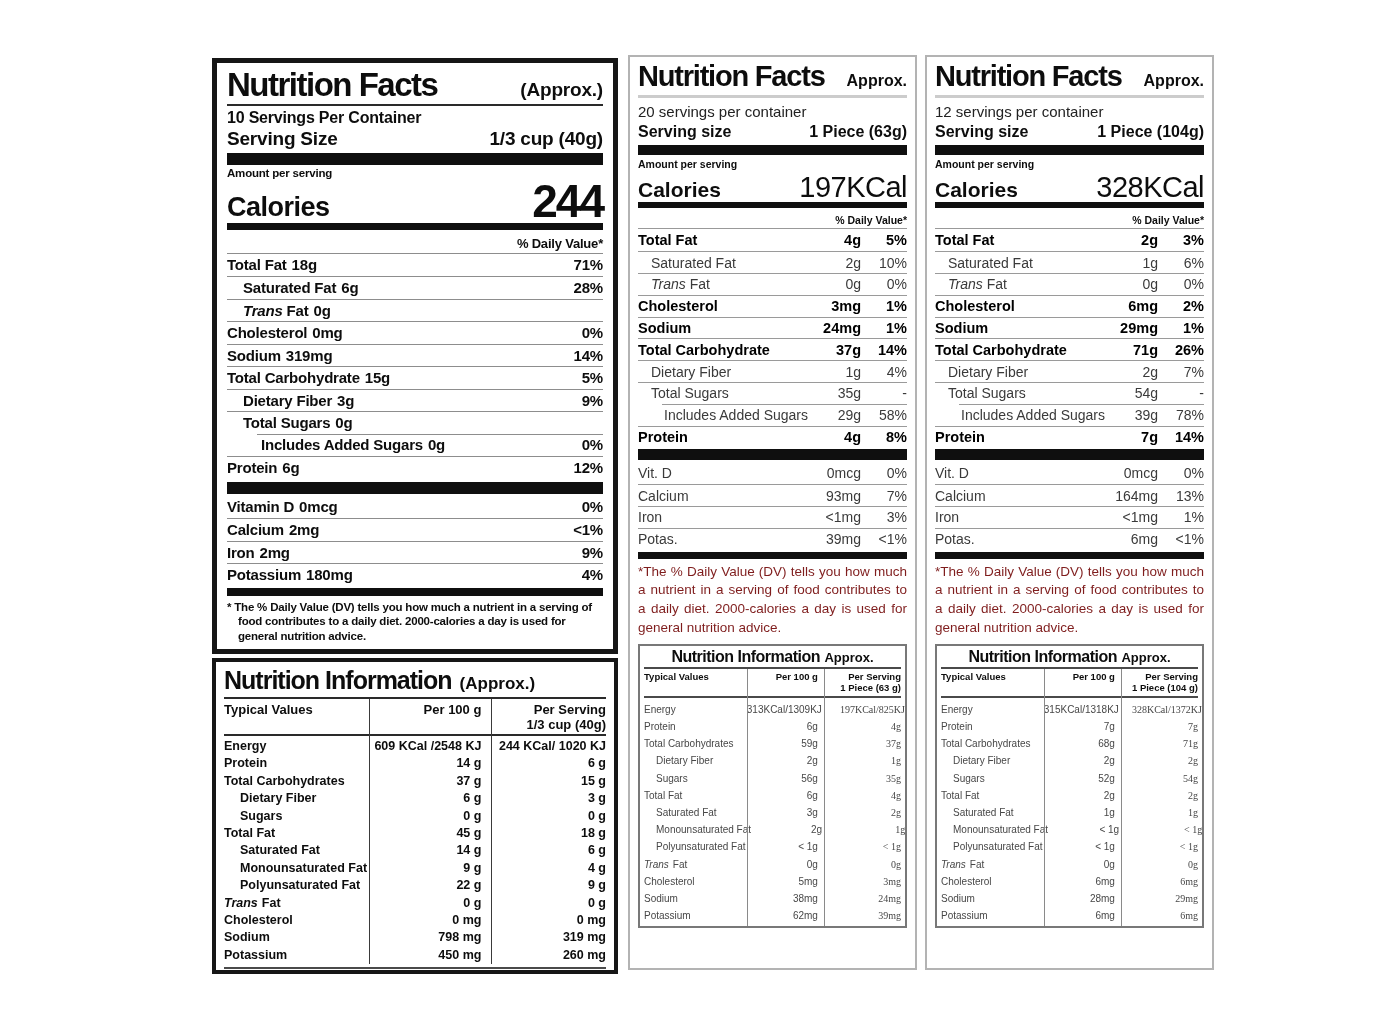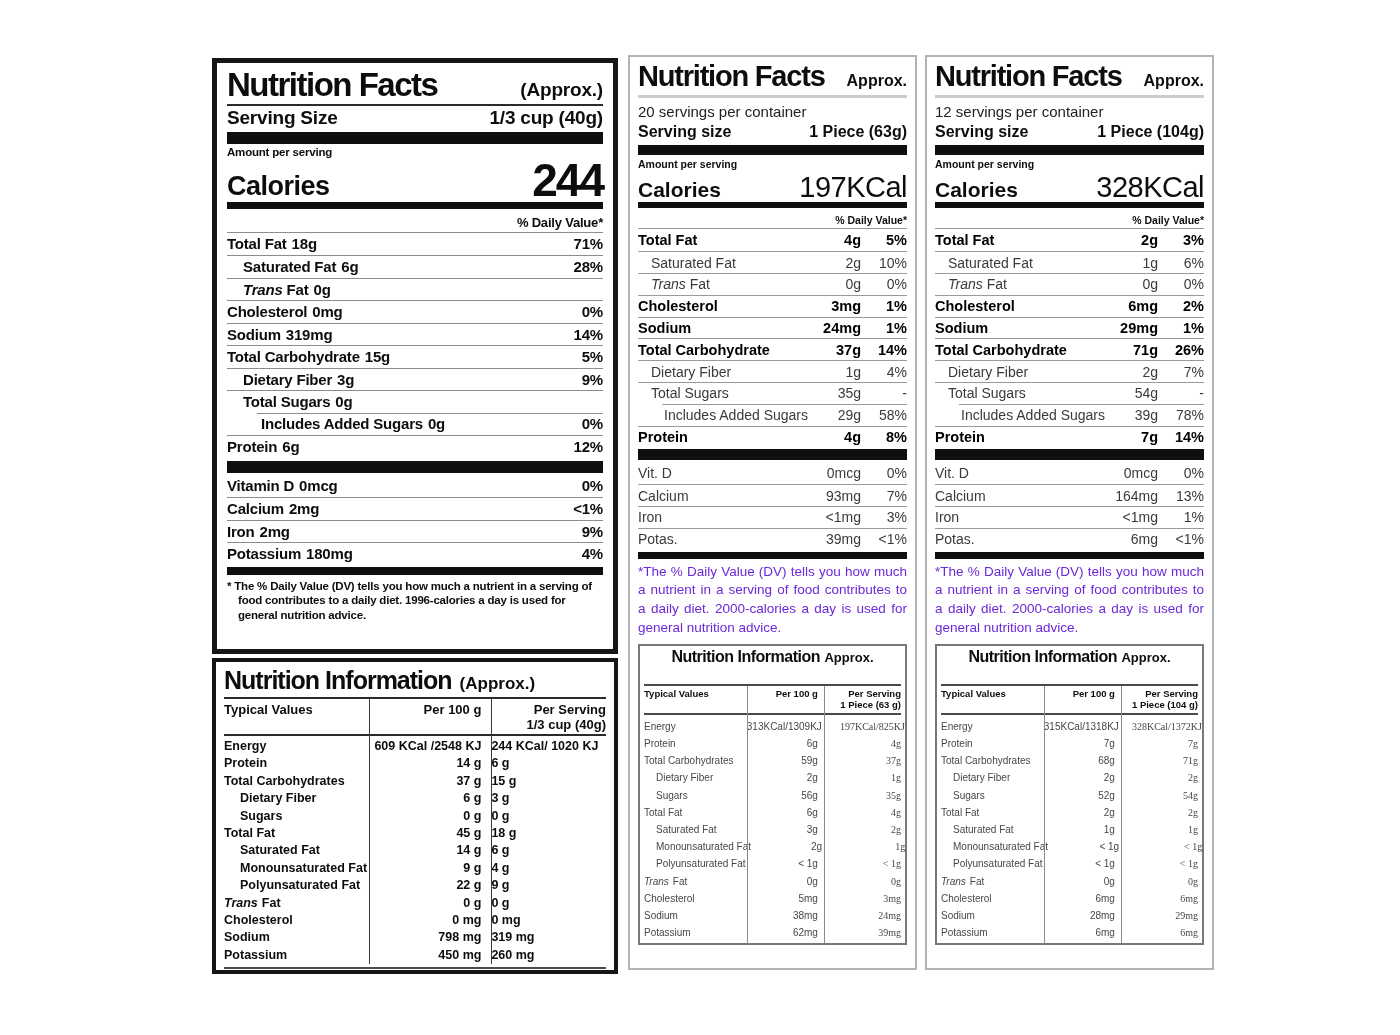--- a/index.html
+++ b/index.html
@@ -55,21 +55,21 @@
   .i-head { display:flex; font-weight:bold; font-size:13px; padding:3px 0 2px; border-bottom:2px solid #2a2a2a; min-height:34px; }
   .i-c1 { flex:0 0 38%; }
   .i-c2 { flex:0 0 32%; text-align:right; padding-right:10px; }
   .i-c3 { flex:0 0 30%; text-align:right; }
   .i-c3 span { display:block; line-height:15px; }
   .i-rows { padding-top:2px; }
   .irow { display:flex; font-size:12.5px; font-weight:bold; line-height:17.4px; }
   .irow .iname { flex:0 0 38%; white-space:nowrap; }
   .irow.ind .iname { padding-left:16px; }
   .irow .iv100 { flex:0 0 32%; text-align:right; padding-right:10px; }
-  .irow .ivserv { flex:0 0 30%; text-align:left; }
+  .irow .ivserv { flex:0 0 30%; text-align:right; }
   .i-bottom { border-top:2px solid #4a4a4a; margin-top:3px; }
   .vl { position:absolute; width:1px; background:#3a3a3a; top:0; bottom:0; }
   .vl1 { left:38%; } .vl2 { left:70%; }
 
   
   .s-title { display:flex; justify-content:space-between; align-items:baseline; border-bottom:3px solid #cccccc; padding-bottom:4px; }
   .s-title-main { font-size:29px; font-weight:bold; letter-spacing:-1.2px; line-height:1.05; }
   .s-title-approx { font-size:16px; font-weight:bold; }
   .s-servings { font-size:15px; margin-top:5px; color:#222; }
   .s-ss { display:flex; justify-content:space-between; font-size:16px; font-weight:bold; margin-top:3px; }
@@ -81,24 +81,24 @@
   .srow { display:flex; align-items:center; height:21.8px; font-size:14px; color:#3a3a3a; }
   .srow + .srow { border-top:1px solid #9a9a9a; }
   .srow.main { color:#000; font-weight:bold; font-size:14.5px; }
   .srow .sname { white-space:nowrap; display:flex; align-items:baseline; }
   .srow.sub  .sname { padding-left:13px; }
   .srow.sub2 .sname { padding-left:26px; }
   .srow.incl { border-top:none; position:relative; }
   .srow.incl::before { content:""; position:absolute; left:24px; right:0; top:0; height:1px; background:#9a9a9a; }
   .samt { margin-left:auto; }
   .sdv { width:46px; text-align:right; }
-  .s-foot { font-size:13.5px; line-height:18.8px; text-align:justify; margin-top:4px; color:#6d28d9; }
+  .s-foot { font-size:13.5px; line-height:18.8px; text-align:justify; margin-top:4px; color:#7f1d1d; }
 
   .std-info { border:2px solid #787878; margin-top:6px; padding:1px 4px 2px; }
-  .si-title { text-align:center; border-bottom:2px solid #4a4a4a; padding:1px 0 18px; }
+  .si-title { text-align:center; border-bottom:2px solid #4a4a4a; padding:1px 0 1px; }
   .si-title-main { font-size:16px; font-weight:bold; letter-spacing:-0.5px; }
   .si-title-approx { font-size:13px; font-weight:bold; }
   .si-grid { position:relative; }
   .si-head { display:flex; font-size:9.5px; font-weight:bold; border-bottom:2px solid #4a4a4a; padding:2px 0; min-height:28px; }
   .si-c1 { flex:0 0 40%; }
   .si-c2 { flex:0 0 30%; text-align:right; padding-right:6px; }
   .si-c3 { flex:0 0 30%; text-align:right; }
   .si-c3 span { display:block; line-height:11.5px; }
   .si-rows { padding-top:3px; }
   .irow2 { display:flex; font-size:10px; color:#474747; line-height:17.2px; }
@@ -110,20 +110,21 @@
   .svl1 { left:40%; } .svl2 { left:70%; }
 </style>
 </head>
 <body>
 
 <section class="box" id="left-facts">
   <div class="l-title">
     <span class="l-title-main">Nutrition Facts</span>
     <span class="l-title-approx">(Approx.)</span>
   </div>
+  <div class="l-servings">10 Servings Per Container</div>
   <div class="l-ss">
     <span>Serving Size</span>
     <span>1/3 cup (40g)</span>
   </div>
   <div class="bar b12"></div>
   <div class="l-aps">Amount per serving</div>
   <div class="l-cal">
     <span class="l-cal-word">Calories</span>
     <span class="l-cal-num">244</span>
   </div>
@@ -241,21 +242,21 @@
 
       <div class="lrow">
         <span class="lname">
           <span>Potassium</span>
           <span class="lamt">180mg</span>
         </span>
         <span class="ldv">4%</span>
       </div>
     </div>
   <div class="bar b8"></div>
-  <div class="l-foot">* The % Daily Value (DV) tells you how much a nutrient in a serving of food contributes to a daily diet.  1996-calories a day is used for general nutrition advice.</div>
+  <div class="l-foot">* The % Daily Value (DV) tells you how much a nutrient in a serving of food contributes to a daily diet.  2000-calories a day is used for general nutrition advice.</div>
 </section>
 
 <section class="box" id="left-info">
   <div class="i-title">
     <span class="i-title-main">Nutrition Information</span>
     <span class="i-title-approx">(Approx.)</span>
   </div>
   <div class="i-grid">
     <div class="i-head">
       <span class="i-c1">Typical Values</span>

